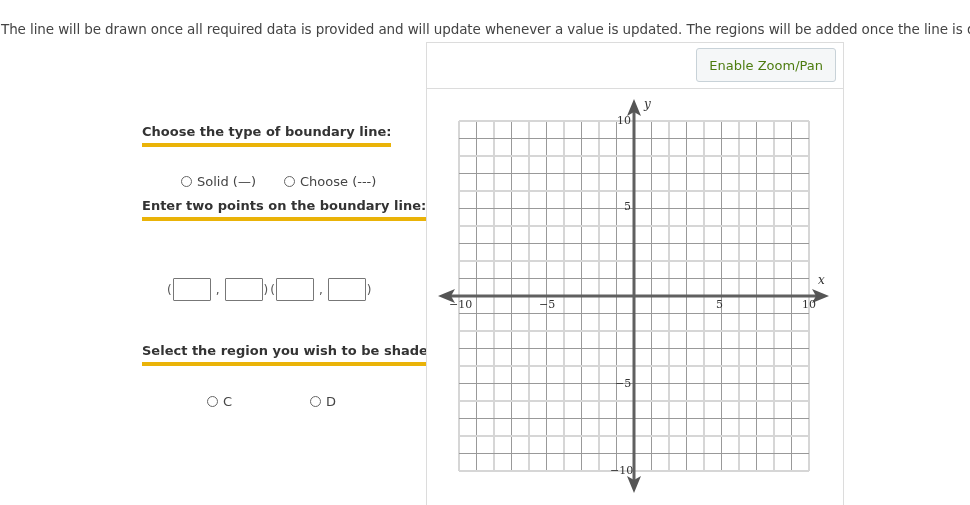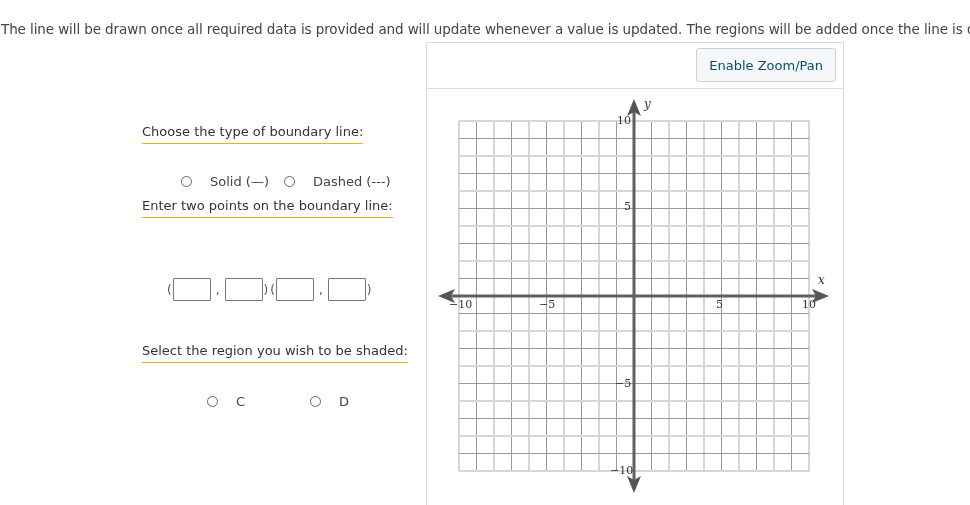--- a/index.html
+++ b/index.html
@@ -5,25 +5,25 @@
   html, body { margin: 0; padding: 0; }
   body {
     width: 970px; height: 505px; overflow: hidden; background: #ffffff;
     font-family: "DejaVu Sans", sans-serif; color: #333333; position: relative;
   }
   .instructions {
     position: absolute; left: 1px; top: 21px; white-space: nowrap;
     font-size: 13.5px; color: #444444; letter-spacing: -0.1px;
   }
   .heading {
-    position: absolute; font-weight: normal; font-size: 13px; color: #333333;
-    padding-bottom: 4px; border-bottom: 1px solid #eab308; white-space: nowrap;
+    position: absolute; font-weight: bold; font-size: 13px; color: #333333;
+    padding-bottom: 4px; border-bottom: 4px solid #eab308; white-space: nowrap;
   }
   .radio-opt {
-    position: absolute; display: flex; align-items: center; gap: 18px;
+    position: absolute; display: flex; align-items: center; gap: 5px;
     font-size: 13px; color: #444444; cursor: pointer; white-space: nowrap;
   }
   .radio-circle {
     width: 11px; height: 11px; border: 1px solid #666666; border-radius: 50%;
     background: #ffffff; box-sizing: border-box; display: inline-block;
   }
   .points-row {
     position: absolute; left: 166px; top: 278px; display: flex; align-items: center;
     font-size: 12px; color: #333333;
   }
@@ -36,40 +36,40 @@
   .graph-panel {
     position: absolute; left: 426px; top: 42px; width: 418px; height: 470px;
     border: 1px solid #dcdcdc; box-sizing: border-box; background: #ffffff;
   }
   .graph-toolbar {
     height: 45px; border-bottom: 1px solid #dcdcdc; position: relative;
   }
   .zoom-btn {
     position: absolute; right: 7px; top: 5px; height: 34px; padding: 0 12px;
     border: 1px solid #c8d2d8; border-radius: 3px; background: #f5f7f8;
-    font-family: "DejaVu Sans", sans-serif; font-size: 13px; color: #0c4a6e;
+    font-family: "DejaVu Sans", sans-serif; font-size: 13px; color: #4d7c0f;
     cursor: pointer;
   }
   svg.graph { position: absolute; left: 426px; top: 88px; }
   .tick { font-family: "DejaVu Serif", serif; font-size: 11px; fill: #333333; }
   .axis-label { font-family: "DejaVu Serif", serif; font-style: italic; font-size: 12px; fill: #333333; }
 </style>
 </head>
 <body>
 
 <div class="instructions">The line will be drawn once all required data is provided and will update whenever a value is updated. The regions will be added once the line is draw</div>
 
 <div class="heading" style="left:142px; top:124px;">Choose the type of boundary line:</div>
 <label class="radio-opt" style="left:181px; top:174px;">
   <span class="radio-circle"></span>
   <span>Solid (—)</span>
 </label>
 <label class="radio-opt" style="left:284px; top:174px;">
   <span class="radio-circle"></span>
-  <span>Dashed (---)</span>
+  <span>Choose (---)</span>
 </label>
 
 <div class="heading" style="left:142px; top:198px;">Enter two points on the boundary line:</div>
 <div class="points-row">
   <span class="paren">(</span>
   <input class="pt-input" value="" style="">
   <span class="comma">,</span>
   <input class="pt-input" value="" style="">
   <span class="paren">)</span>
   <span class="paren">(</span>

